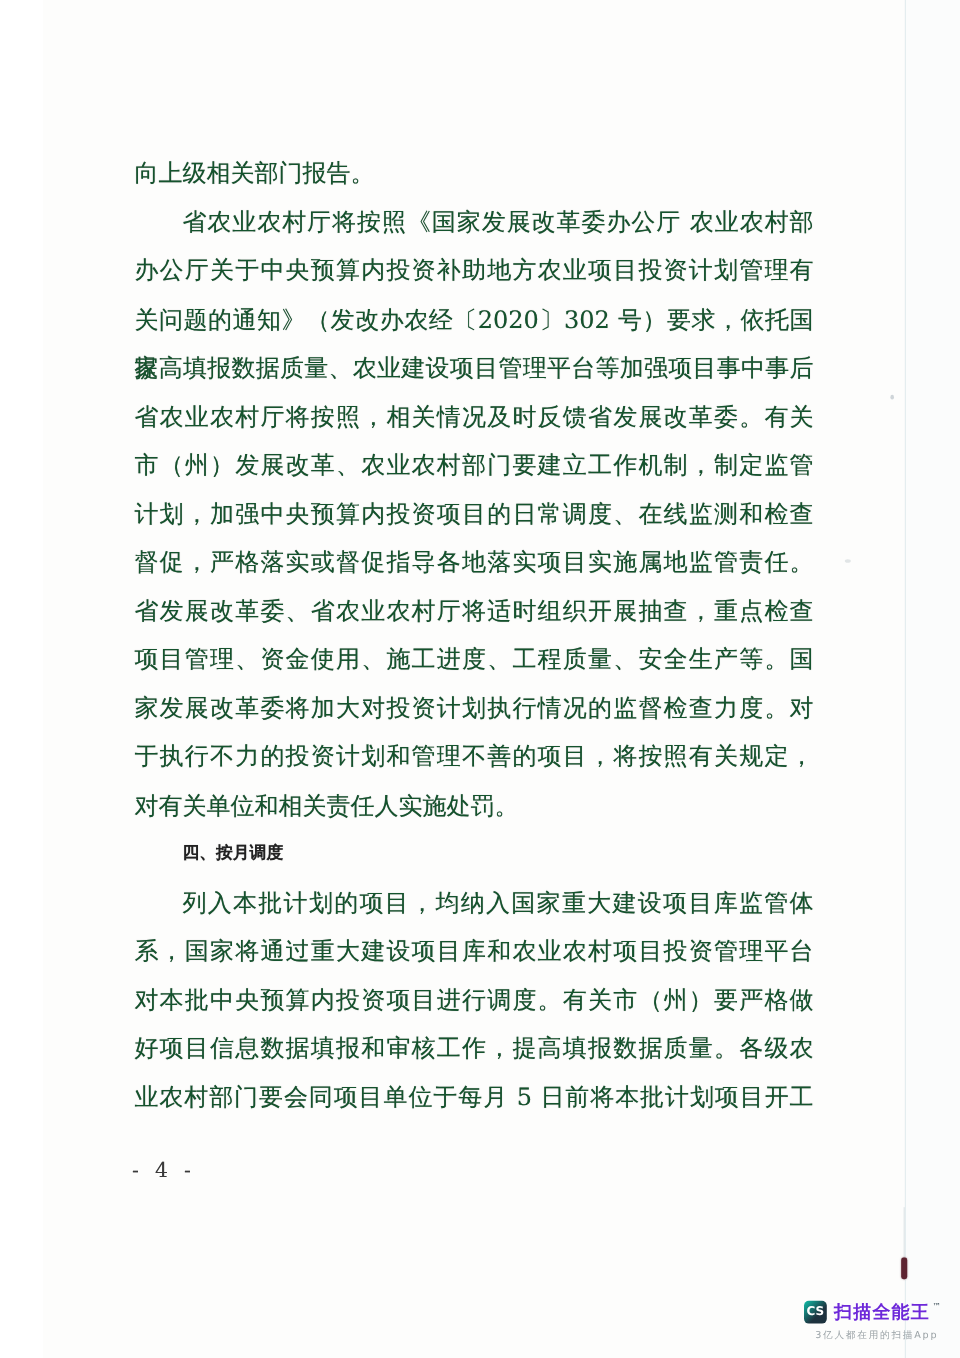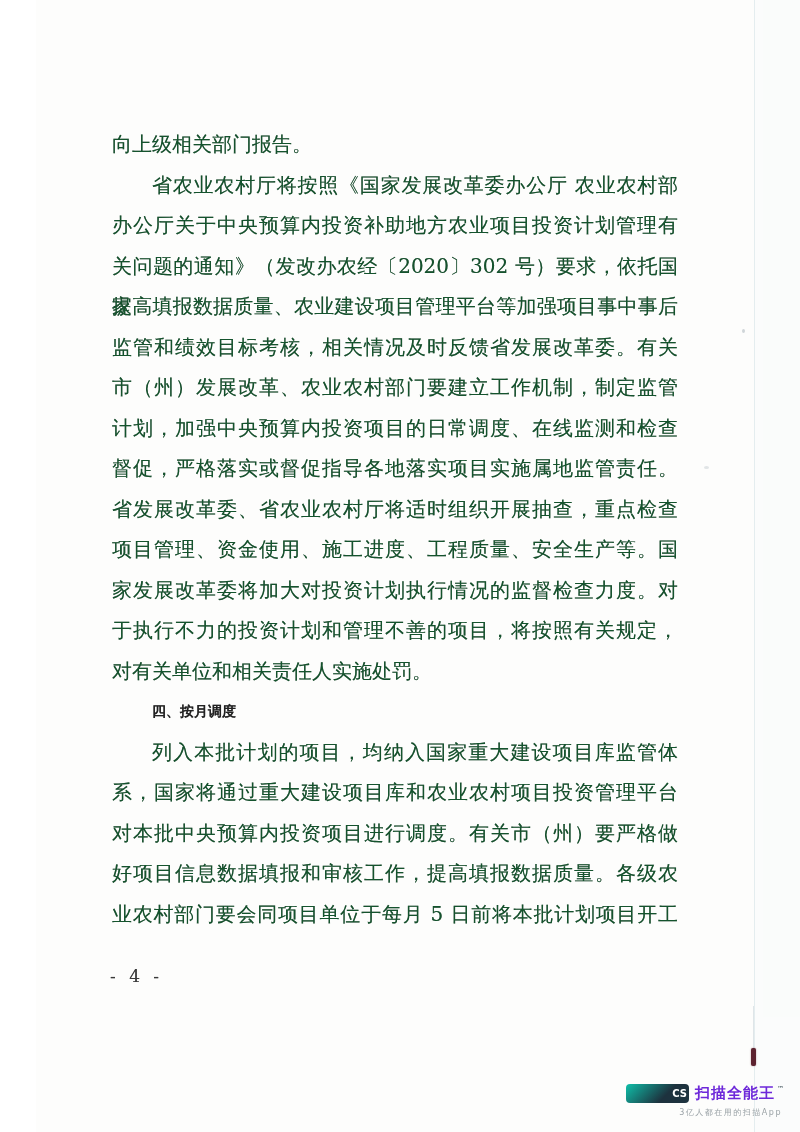--- a/index.html
+++ b/index.html
@@ -121,21 +121,20 @@
     border-radius: 4px;
     background: linear-gradient(135deg, #0fbfa9 0%, #1d323e 62%);
     color: #ffffff;
     font-family: "DejaVu Sans", "Liberation Sans", sans-serif;
     font-weight: bold;
     font-size: 10px;
     display: flex;
     align-items: center;
     justify-content: center;
     letter-spacing: 0;
-    padding-left: 44px;
   }
   .wm-name {
     font-family: "DejaVu Sans", "Liberation Sans", sans-serif;
     font-weight: bold;
     font-size: 15px;
     color: #6d28d9;
     letter-spacing: 1px;
   }
   .wm-tm {
     font-family: "DejaVu Sans", "Liberation Sans", sans-serif;
@@ -162,21 +161,21 @@
   <div class="left-strip"></div>
   <div class="right-zone"></div>
   <div class="scan-line"></div>
 
   <div class="body-text" id="body-text">
       <div class="line">向上级相关部门报告。</div>
       <div class="line fill indent">省农业农村厅将按照《国家发展改革委办公厅 农业农村部</div>
       <div class="line fill">办公厅关于中央预算内投资补助地方农业项目投资计划管理有</div>
       <div class="line fill">关问题的通知》（发改办农经〔2020〕302 号）要求，依托国家</div>
       <div class="line fill">提高填报数据质量、农业建设项目管理平台等加强项目事中事后</div>
-      <div class="line fill">监管和绩效目标考核，相关情况及时反馈省发展改革委。有关</div>
+      <div class="line fill">省农业农村厅将按照，相关情况及时反馈省发展改革委。有关</div>
       <div class="line fill">市（州）发展改革、农业农村部门要建立工作机制，制定监管</div>
       <div class="line fill">计划，加强中央预算内投资项目的日常调度、在线监测和检查</div>
       <div class="line fill">督促，严格落实或督促指导各地落实项目实施属地监管责任。</div>
       <div class="line fill">省发展改革委、省农业农村厅将适时组织开展抽查，重点检查</div>
       <div class="line fill">项目管理、资金使用、施工进度、工程质量、安全生产等。国</div>
       <div class="line fill">家发展改革委将加大对投资计划执行情况的监督检查力度。对</div>
       <div class="line fill">于执行不力的投资计划和管理不善的项目，将按照有关规定，</div>
       <div class="line">对有关单位和相关责任人实施处罚。</div>
       <div class="line indent bold">四、按月调度</div>
       <div class="line fill indent">列入本批计划的项目，均纳入国家重大建设项目库监管体</div>

